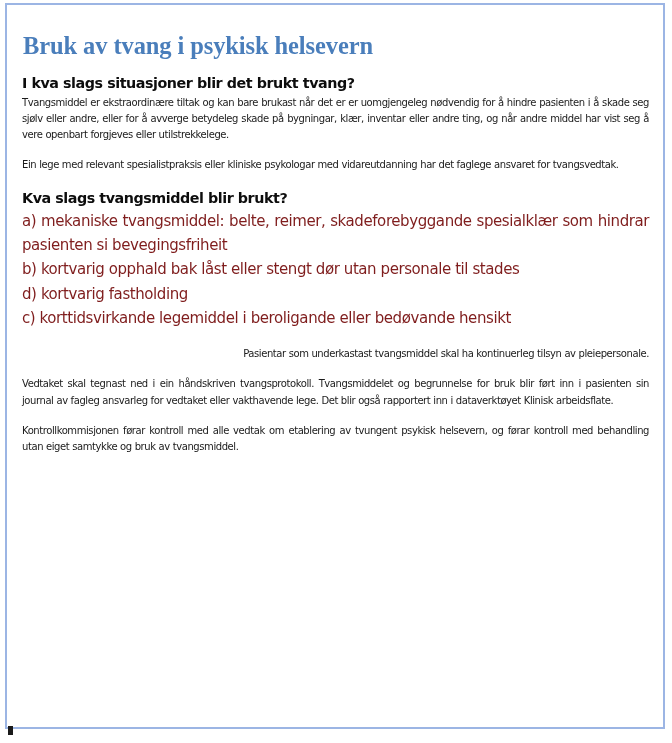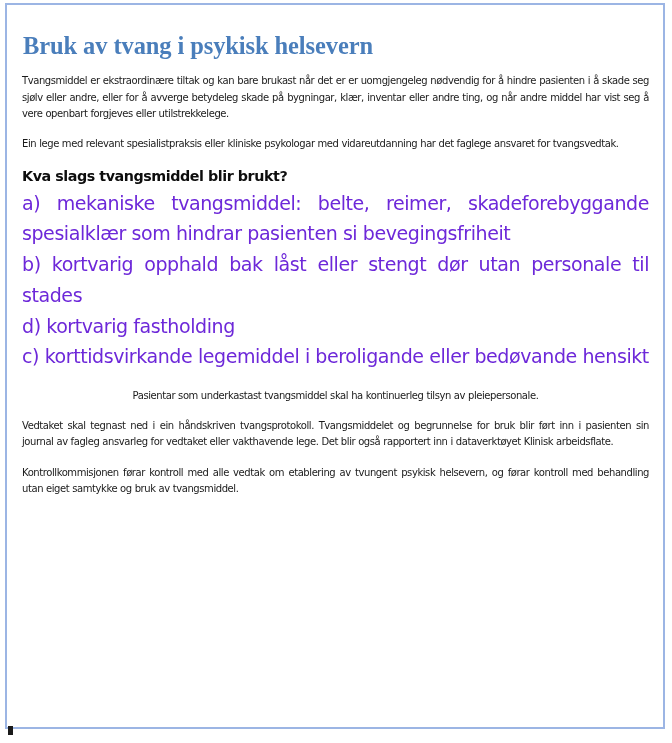--- a/index.html
+++ b/index.html
@@ -71,31 +71,31 @@
     color: #1a1a1a;
     text-align: justify;
     text-justify: inter-word;
     margin: 0 0 0 2px;
     letter-spacing: -0.42px;
     word-spacing: 0.2px;
     hyphens: none;
   }
 
   .body-text.nojust {
-    text-align: center;
+    text-align: right;
   }
 
   .list-block {
     margin: 0 0 0 2px;
   }
   .list-line {
     font-family: "DejaVu Sans", "Liberation Sans", sans-serif;
-    font-size: 19px;
+    font-size: 15px;
     line-height: 1.62;
-    color: #6d28d9;
+    color: #7f1d1d;
     letter-spacing: -0.42px;
     text-align: justify;
     text-justify: inter-word;
   }
   .list-line.wrapitem {
     text-align: justify;
   }
 
   .spacer-para {
     margin-top: 16px;
@@ -114,20 +114,21 @@
 </head>
 <body>
 
 <div class="page">
 
   <div class="doc-box">
 
     <h1 class="doc-title">Bruk av tvang i psykisk helsevern</h1>
 
     <div class="section">
+      <div class="q-heading">I kva slags situasjoner blir det brukt tvang?</div>
       <p class="body-text">Tvangsmiddel er ekstraordinære tiltak og kan bare brukast når det er er uomgjengeleg nødvendig for å hindre pasienten i å skade seg sjølv eller andre, eller for å avverge betydeleg skade på bygningar, klær, inventar eller andre ting, og når andre middel har vist seg å vere openbart forgjeves eller utilstrekkelege.</p>
     </div>
 
     <div class="section">
       <p class="body-text">Ein lege med relevant spesialistpraksis eller kliniske psykologar med vidareutdanning har det faglege ansvaret for tvangsvedtak.</p>
     </div>
 
     <div class="section">
       <div class="q-heading">Kva slags tvangsmiddel blir brukt?</div>
       <div class="list-block">

